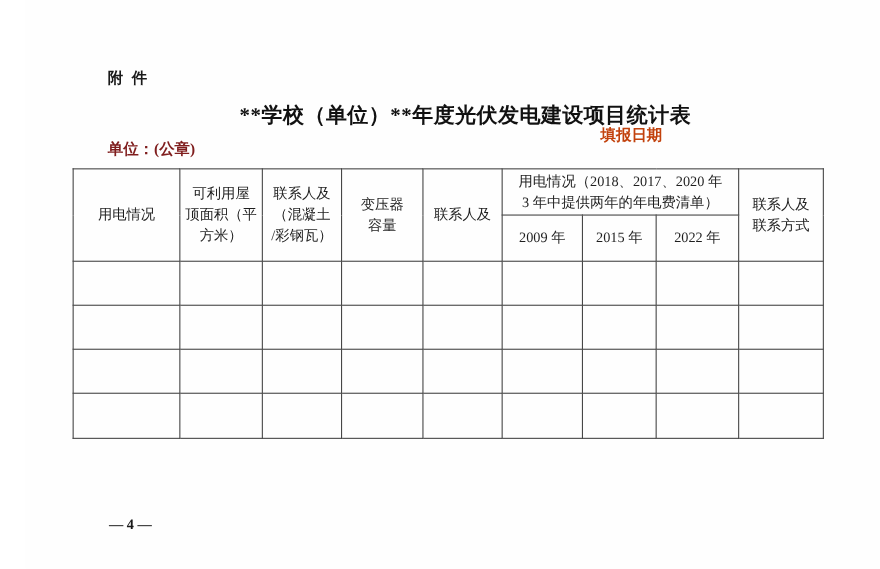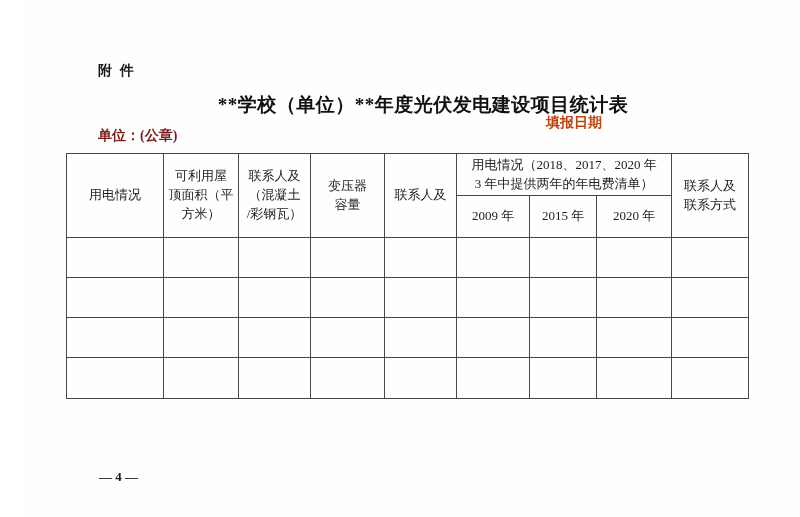--- a/index.html
+++ b/index.html
@@ -125,21 +125,21 @@
 容量</th>
         <th rowspan="2">联系人及</th>
         <th colspan="3">用电情况（2018、2017、2020 年
 3 年中提供两年的年电费清单）</th>
         <th rowspan="2">联系人及
 联系方式</th>
       </tr>
       <tr class="header-row-2">
         <th>2009 年</th>
         <th>2015 年</th>
-        <th>2020 年</th>
+        <th>2022 年</th>
       </tr>
     </thead>
     <tbody>
         <tr class="body-row">
           <td></td>
           <td></td>
           <td></td>
           <td></td>
           <td></td>
           <td></td>

